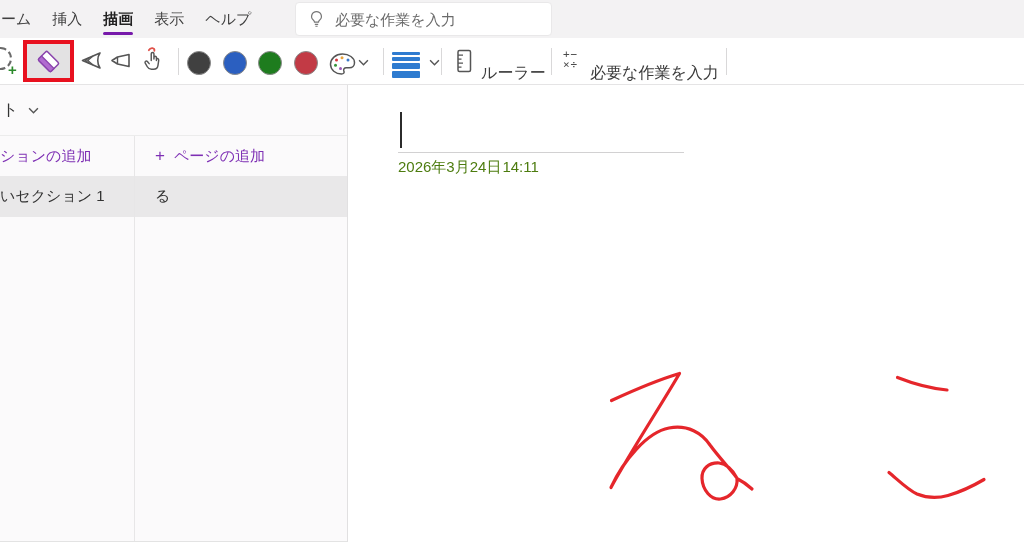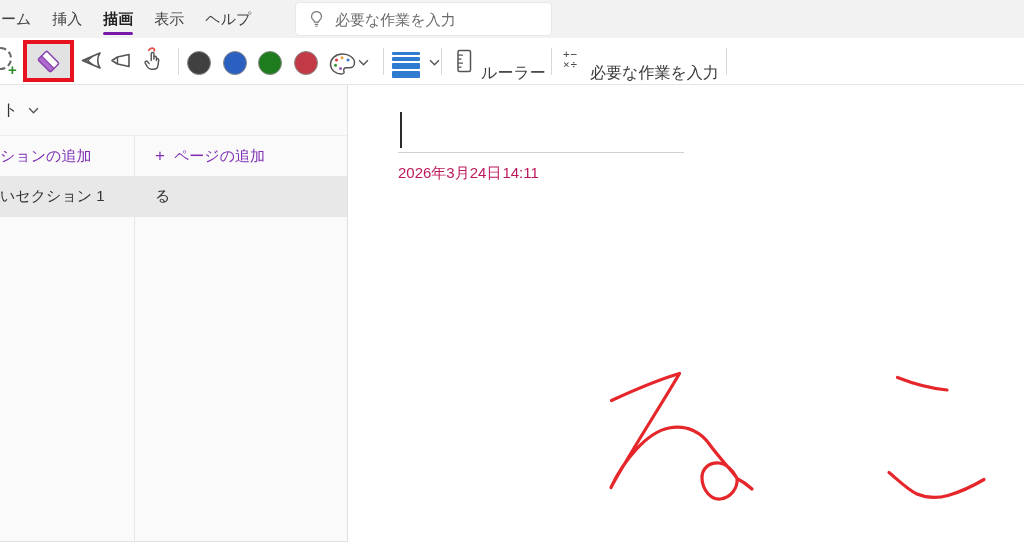--- a/index.html
+++ b/index.html
@@ -47,21 +47,21 @@
   .col-header .plus { font-size:17px; margin-right:9px; }
   .col-pages .col-header { padding-left:20px; }
   .row { height:41px; display:flex; align-items:center; font-size:15px; color:#333; }
   .row.selected { background:#e9e8e9; }
   .col-pages .row { padding-left:20px; }
 
   
   .canvas { position:absolute; left:348px; top:85px; width:676px; height:457px; background:#fff; }
   .caret { position:absolute; left:52px; top:27px; width:2px; height:36px; background:#2b2b2b; }
   .title-underline { position:absolute; left:50px; top:67px; width:286px; height:1px; background:#d2d1d2; }
-  .date-row { position:absolute; left:50px; top:79px; font-size:15px; color:#be185d; display:flex; }
+  .date-row { position:absolute; left:50px; top:73px; font-size:15px; color:#4d7c0f; display:flex; }
   .date-row .time { margin-left:1px; }
 
   .ink-layer { position:absolute; left:0; top:0; width:1024px; height:542px; pointer-events:none; }
 </style>
 </head>
 <body>
 
 <div class="app">
 
   <div class="topbar">

